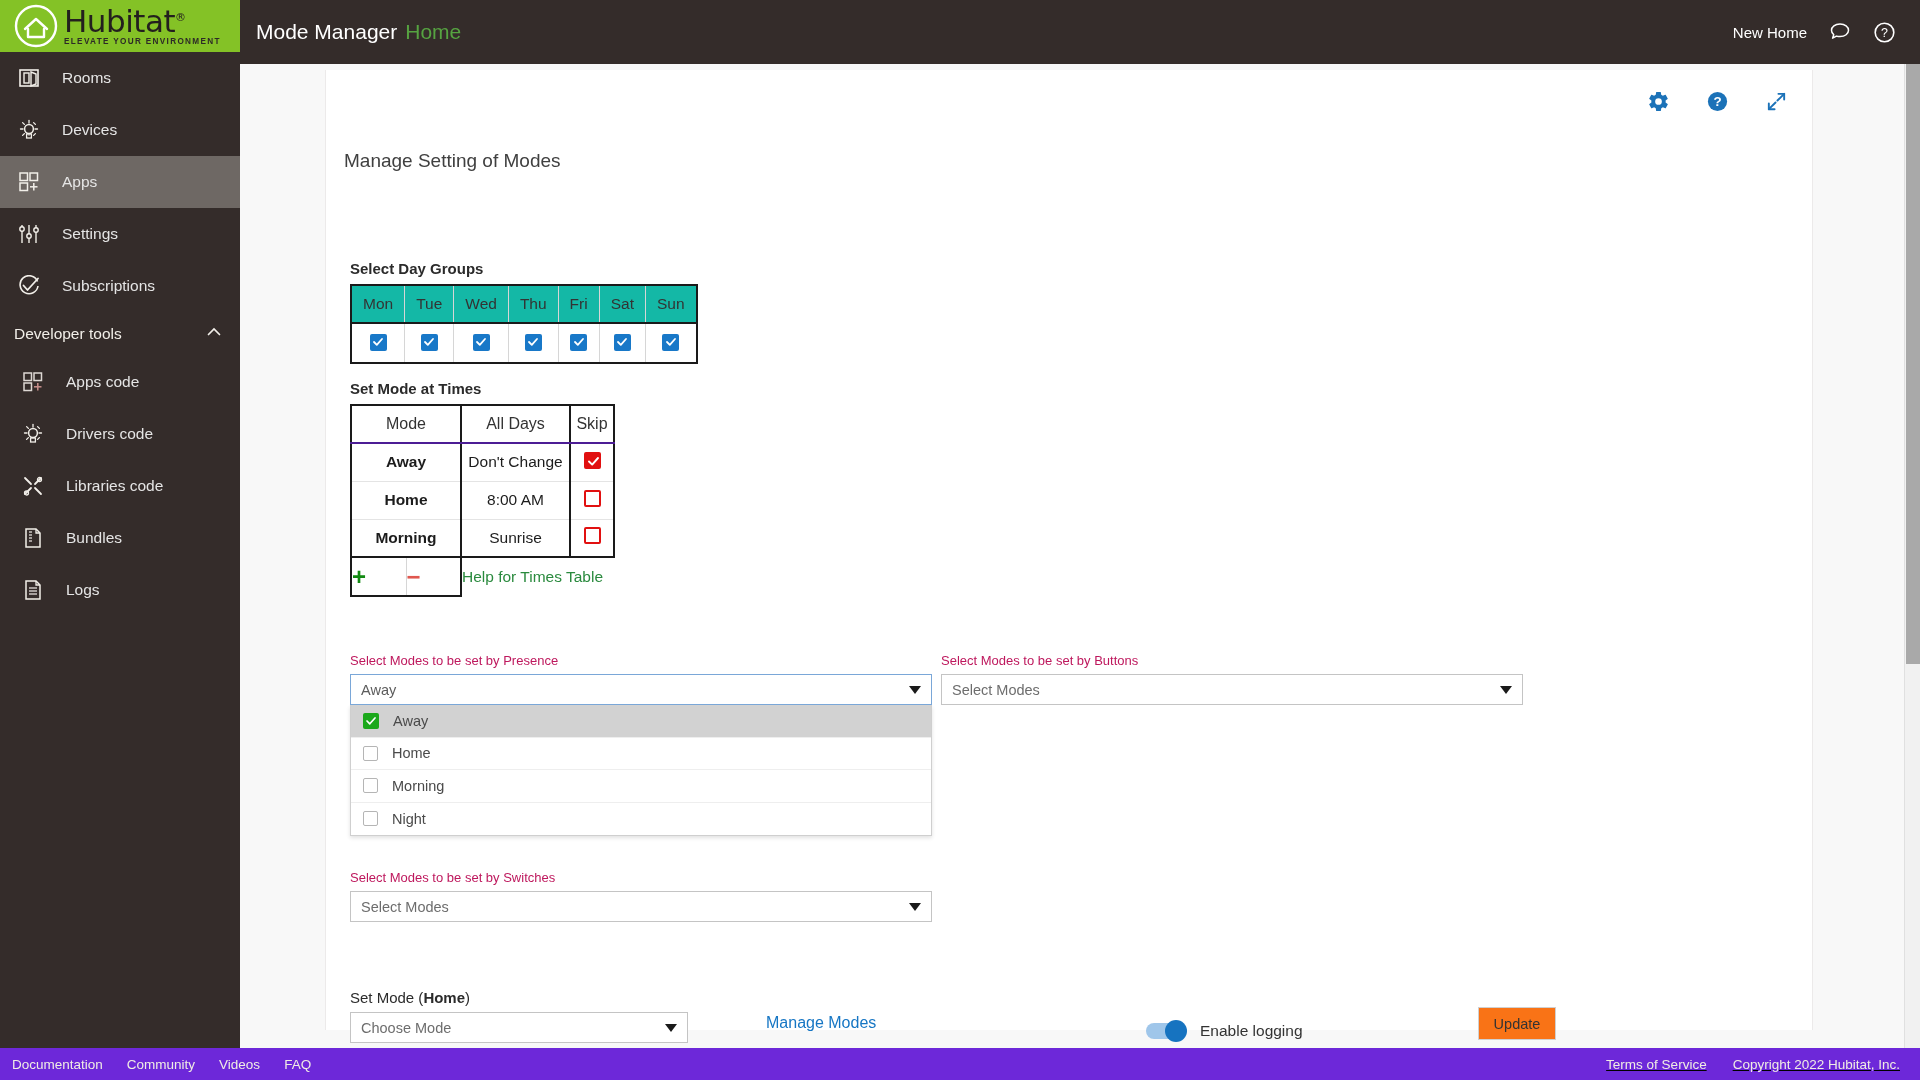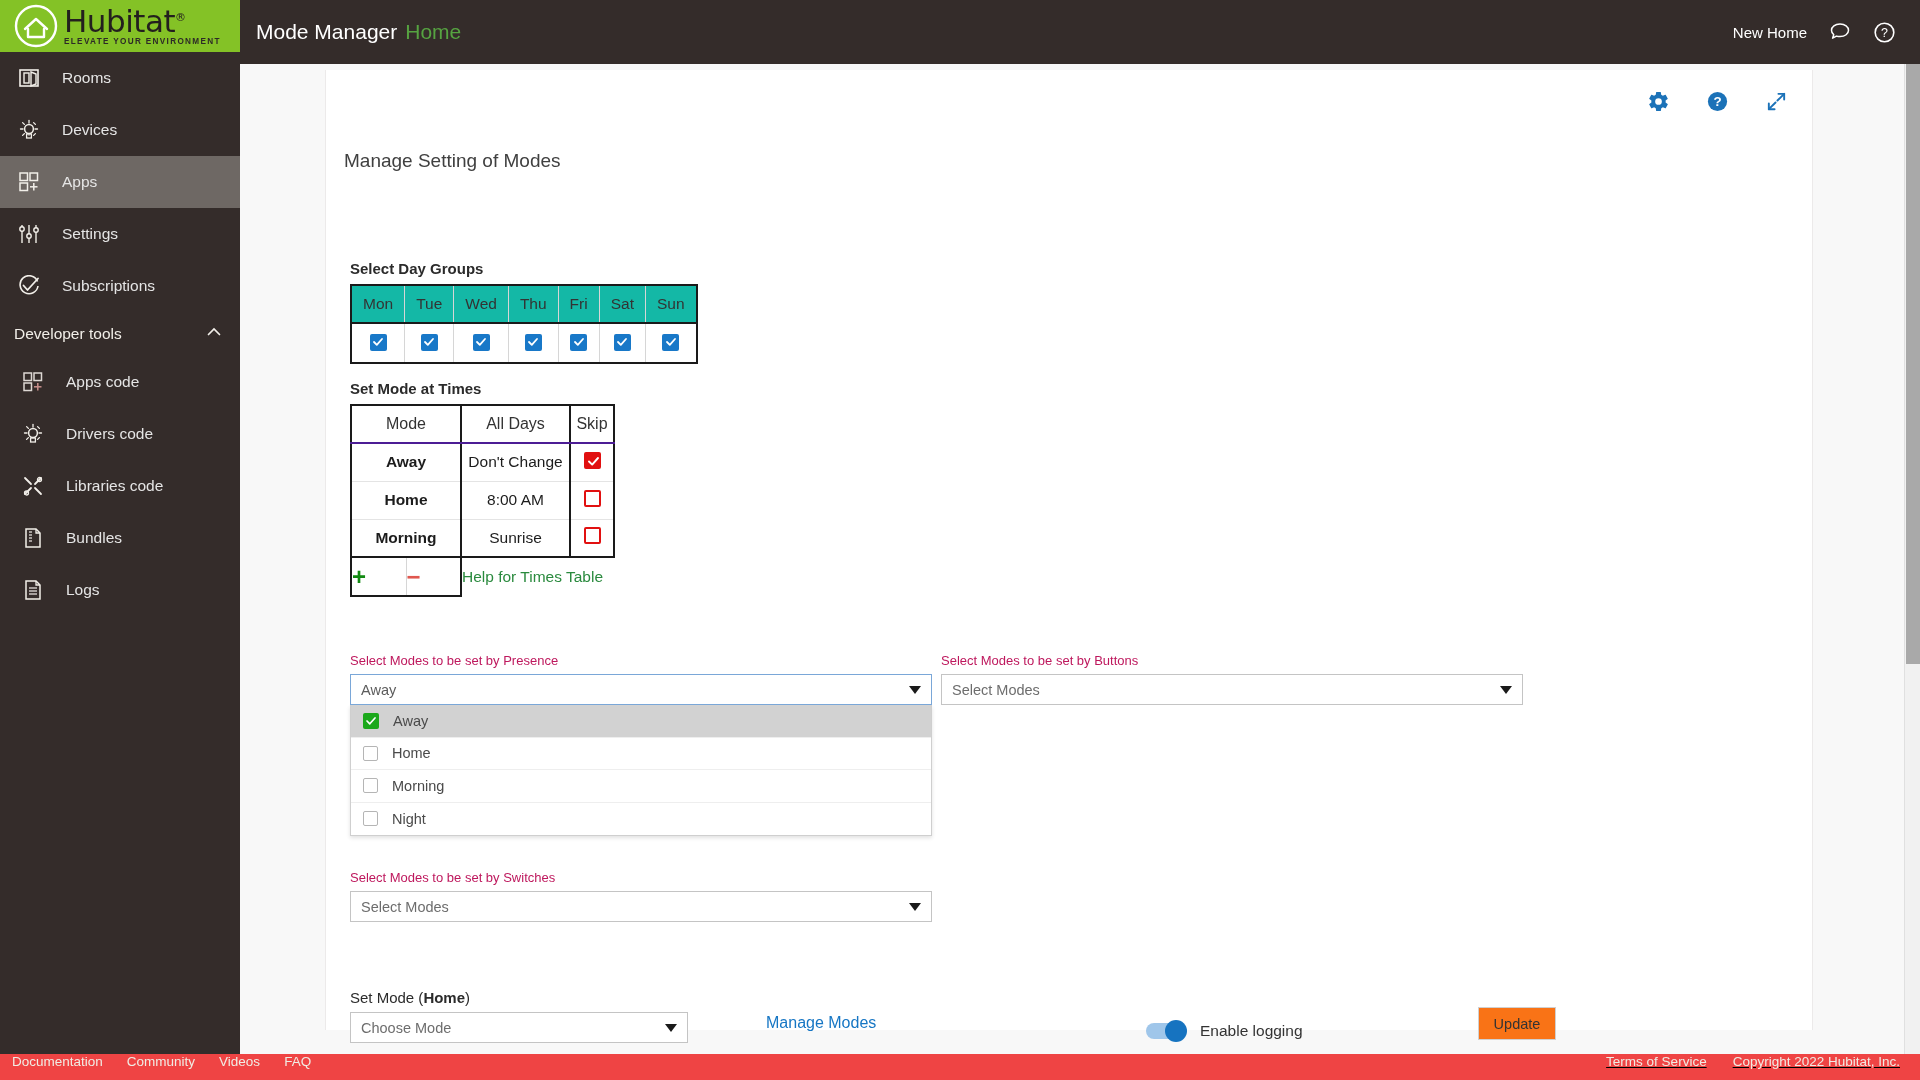--- a/index.html
+++ b/index.html
@@ -208,22 +208,22 @@
     width: 16px; height: 1016px; background: #f1f1f1;
     border-left: 1px solid #e0e0e0; z-index: 18;
   }
   #scrollthumb {
     position: absolute; left: 1px; top: 0;
     width: 14px; height: 600px; background: #a9a9a9; border-radius: 0;
   }
 
   
   #footer {
-    position: absolute; left: 0; bottom: 0; width: 1920px; height: 26px;
-    background: #ef4444; display: flex; 
+    position: absolute; left: 0; bottom: 0; width: 1920px; height: 32px;
+    background: #6d28d9; display: flex; align-items: center;
     z-index: 25;
   }
   #footer-left { display: flex; gap: 24px; padding-left: 12px; }
   #footer-right { margin-left: auto; display: flex; gap: 26px; padding-right: 20px; text-decoration: underline; }
   #footer a, #footer span.fl {
     color: #f0ece4; font-size: 13.5px; text-decoration: none; cursor: pointer;
   }
   #footer span.static { cursor: default; }
 </style>
 </head>

